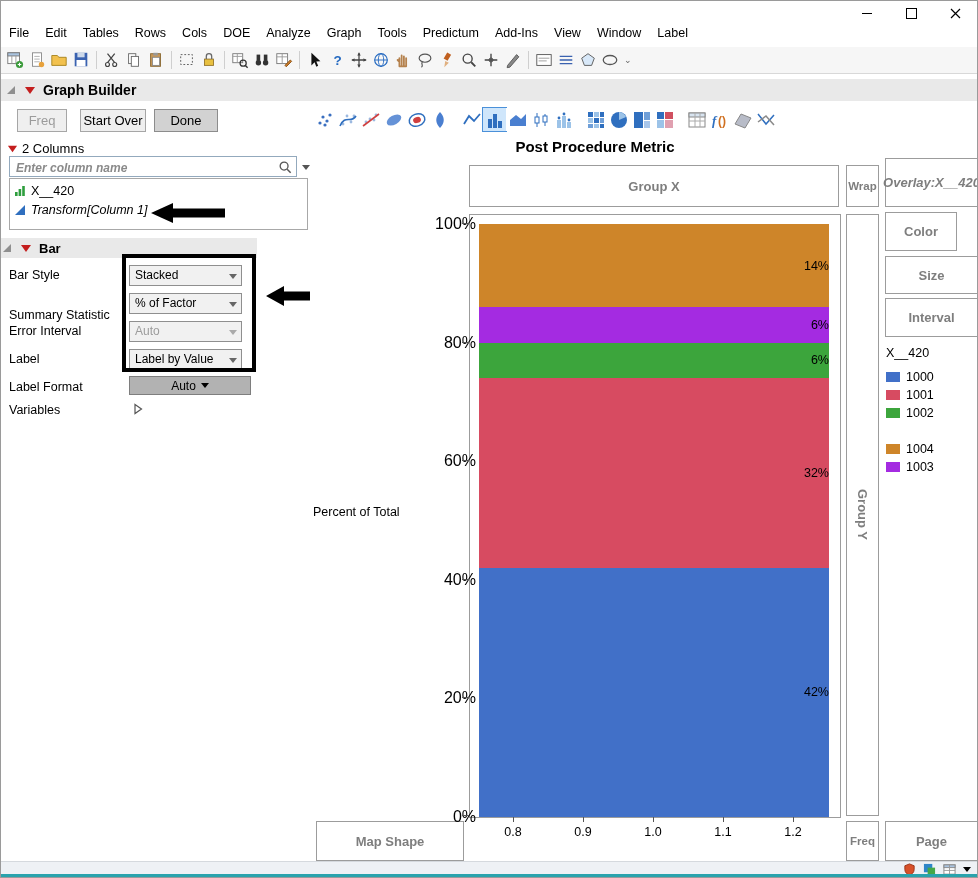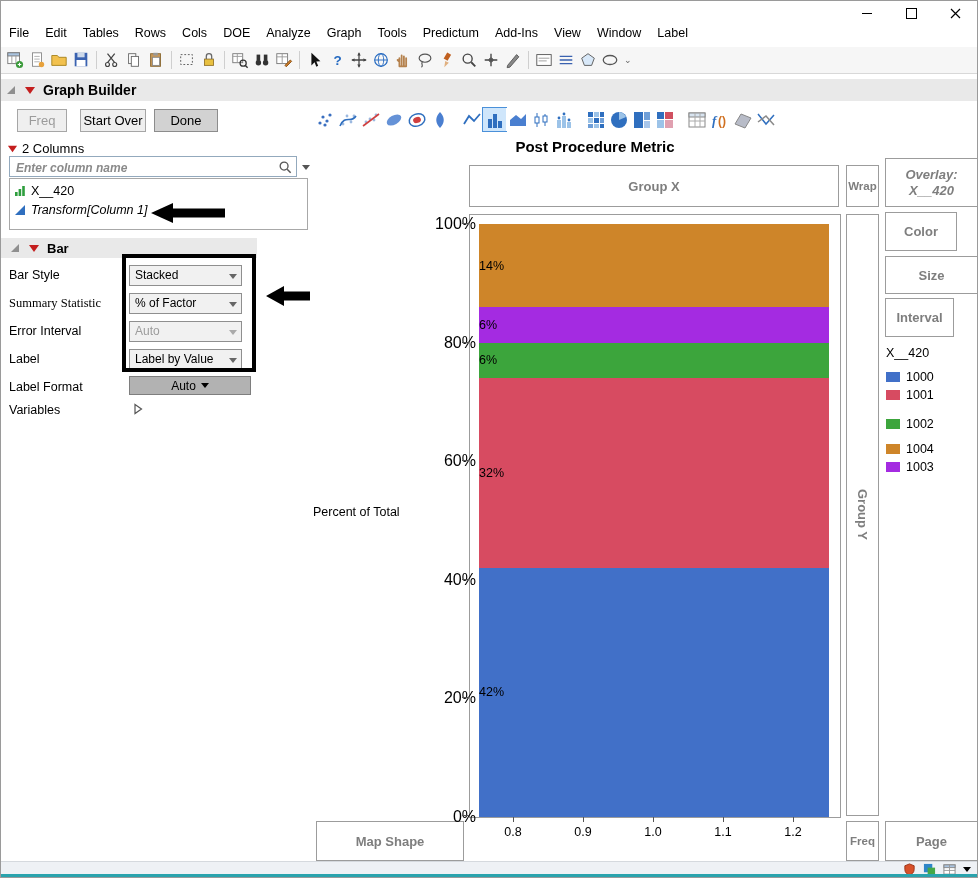--- a/index.html
+++ b/index.html
@@ -46,42 +46,42 @@
   .search-wrap input{border:0;outline:0;width:258px;height:17px;margin:1px 0 0 4px;font-size:12px;font-family:inherit;background:transparent;font-weight:bold;}
   .search-wrap input::placeholder{font-style:italic;color:#8a8a8a;}
   .search-mag{position:absolute;right:3px;top:3px;}
   .search-dd{position:absolute;top:160px;left:299px;width:12px;height:12px;display:flex;align-items:center;justify-content:center;}
   .caret-down{width:0;height:0;border-left:4px solid transparent;border-right:4px solid transparent;border-top:5px solid #555;}
   .col-list{position:absolute;top:177px;left:8px;width:299px;height:52px;border:1px solid #a8a8a8;background:#fff;box-sizing:border-box;padding-top:2px;}
   .col-item{display:flex;align-items:center;gap:5px;height:19px;padding-left:4px;font-size:12.5px;}
   .col-item.italic span.lbl{font-style:italic;}
 
   
-  .bar-band{position:absolute;top:237px;left:0;width:256px;height:20px;background:#e9e9e9;display:flex;align-items:center;gap:6px;padding-left:8px;box-sizing:border-box;}
+  .bar-band{position:absolute;top:237px;left:0;width:256px;height:20px;background:#e9e9e9;display:flex;align-items:center;gap:6px;padding-left:0;box-sizing:border-box;}
   .bar-band .t{font-weight:bold;font-size:13px;}
   .prop-label{position:absolute;left:8px;width:116px;font-size:12.5px;line-height:21px;white-space:nowrap;}
   .dd{position:absolute;left:128px;width:113px;height:21px;border:1px solid #8f8f8f;background:#f1f1f1;box-sizing:border-box;font-size:12px;line-height:19px;padding-left:5px;}
   .dd .chev{position:absolute;right:4px;top:8px;width:0;height:0;border-left:4px solid transparent;border-right:4px solid transparent;border-top:5px solid #666;}
   .dd.disabled{color:#9c9c9c;}
   .dd.disabled .chev{border-top-color:#aaa;}
   .auto-btn{position:absolute;left:128px;top:375px;width:122px;height:19px;background:#b2b2b2;border:1px solid #7e7e7e;box-sizing:border-box;display:flex;align-items:center;justify-content:center;gap:5px;font-size:12px;}
   .auto-btn .caret-down{border-top-color:#000;}
 
   
   .anno-box{position:absolute;left:121px;top:253px;width:134px;height:118px;border:4px solid #000;box-sizing:border-box;pointer-events:none;z-index:50;}
   .anno-arrow{position:absolute;z-index:60;pointer-events:none;}
 
   
   .chart-title{position:absolute;top:137px;left:394px;width:400px;text-align:center;font-weight:bold;font-size:15px;}
   .zone{position:absolute;border:1px solid #9c9c9c;background:#fff;color:#7e7e7e;font-weight:bold;font-size:13px;display:flex;align-items:center;justify-content:center;box-sizing:border-box;}
   .zone.small{font-size:11.5px;}
   .zone.vert span{writing-mode:vertical-rl;}
-  .zone.overlay{flex-direction:column;font-style:italic;line-height:16px;}
+  .zone.overlay{flex-direction:row;font-style:italic;line-height:16px;}
   .plot{position:absolute;left:468px;top:213px;width:370px;height:602px;border:1px solid #9c9c9c;background:#fff;box-sizing:content-box;}
-  .seg{position:absolute;left:9px;width:350px;display:flex;align-items:center;justify-content:flex-start;font-size:12.5px;}
+  .seg{position:absolute;left:9px;width:350px;display:flex;align-items:center;justify-content:flex-end;font-size:12.5px;}
   .ytick{position:absolute;left:423px;width:52px;text-align:right;font-size:16px;}
   .ymark{position:absolute;left:461px;width:7px;height:1px;background:#555;}
   .xtick{position:absolute;top:824px;width:40px;text-align:center;font-size:12.5px;}
   .xmark{position:absolute;top:816px;width:1px;height:5px;background:#555;}
   .yaxis-label{position:absolute;left:312px;top:504px;font-size:12.5px;}
   .legend-title{position:absolute;left:885px;top:345px;font-size:12.5px;}
   .legend-row{position:absolute;left:885px;display:flex;align-items:center;gap:6px;font-size:12.5px;height:14px;}
   .swatch{width:14px;height:10px;display:inline-block;}
 
   
@@ -528,21 +528,21 @@
       </svg>
     <svg width="14" height="12" viewBox="0 0 14 12">
         <polygon points="2,3 12,3 7,10" fill="#c41e1e"></polygon>
       </svg>
     <span class="t">Bar</span>
   </div>
 
   <div class="prop-label" style="top:264px;">Bar Style</div>
   <div class="dd" style="top:264px;"><span>Stacked</span><div class="chev"></div></div>
 
-  <div class="prop-label" style="top:292px;font-family:Liberation Serif, serif;">Summary Statistic</div>
+  <div class="prop-label" style="top:304px;">Summary Statistic</div>
   <div class="dd" style="top:292px;"><span>% of Factor</span><div class="chev"></div></div>
 
   <div class="prop-label" style="top:320px;">Error Interval</div>
   <div class="dd disabled" style="top:320px;"><span>Auto</span><div class="chev"></div></div>
 
   <div class="prop-label" style="top:348px;">Label</div>
   <div class="dd" style="top:348px;"><span>Label by Value</span><div class="chev"></div></div>
 
   <div class="prop-label" style="top:376px;">Label Format</div>
   <div class="auto-btn">
@@ -571,21 +571,21 @@
   <div class="zone overlay" style="left:884px;top:157px;width:93px;height:49px;">
     <span>Overlay:</span>
     <span>X__420</span>
   </div>
   <div class="zone" style="left:884px;top:211px;width:72px;height:39px;">
       <span>Color</span>
     </div>
   <div class="zone" style="left:884px;top:255px;width:93px;height:38px;">
       <span>Size</span>
     </div>
-  <div class="zone" style="left:884px;top:297px;width:69px;height:39px;">
+  <div class="zone" style="left:884px;top:297px;width:93px;height:39px;">
       <span>Interval</span>
     </div>
   <div class="zone vert" style="left:845px;top:213px;width:33px;height:602px;">
       <span>Group Y</span>
     </div>
   <div class="zone" style="left:315px;top:820px;width:148px;height:40px;">
       <span>Map Shape</span>
     </div>
   <div class="zone small" style="left:845px;top:820px;width:33px;height:40px;">
       <span>Freq</span>
@@ -596,21 +596,21 @@
 
   <div class="legend-title">X__420</div>
   <div class="legend-row" style="top:369px;">
       <span class="swatch" style="background: rgb(65, 112, 200);"></span>
       <span>1000</span>
     </div>
   <div class="legend-row" style="top:387px;">
       <span class="swatch" style="background: rgb(215, 75, 97);"></span>
       <span>1001</span>
     </div>
-  <div class="legend-row" style="top:416px;">
+  <div class="legend-row" style="top:405px;">
       <span class="swatch" style="background: rgb(60, 165, 60);"></span>
       <span>1002</span>
     </div>
   <div class="legend-row" style="top:423px;margin-top:36px;">
       <span class="swatch" style="background: rgb(164, 43, 225);"></span>
       <span>1003</span>
     </div>
   <div class="legend-row" style="top:441px;">
       <span class="swatch" style="background: rgb(206, 133, 41);"></span>
       <span>1004</span>

